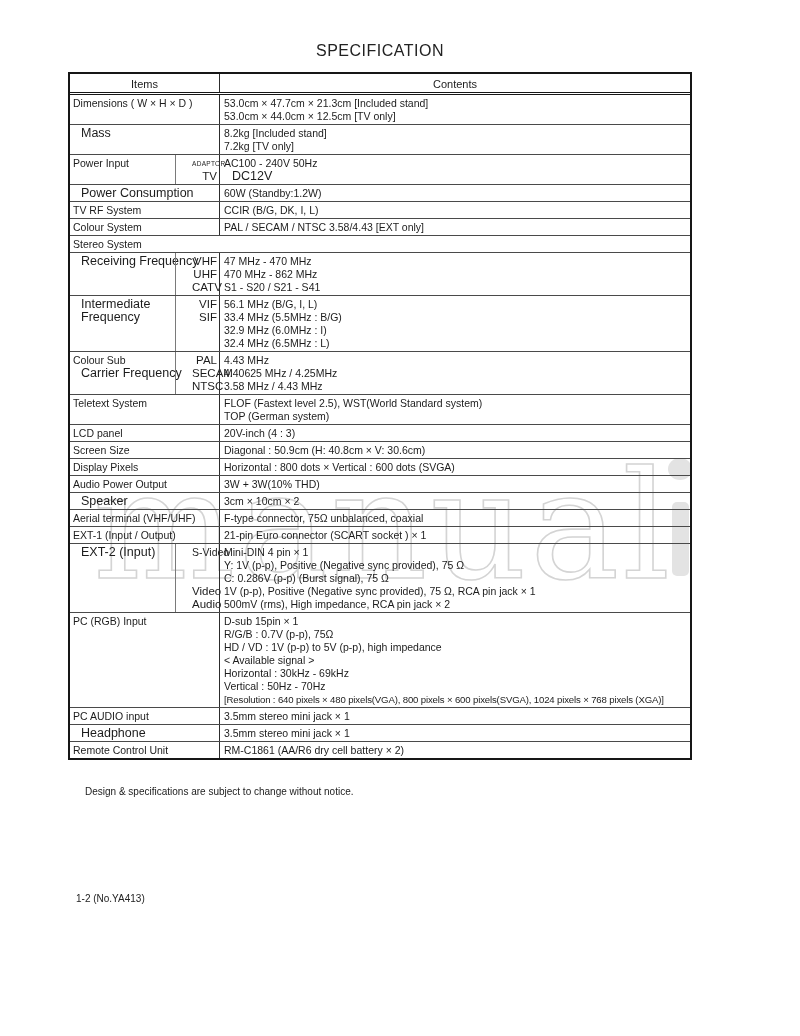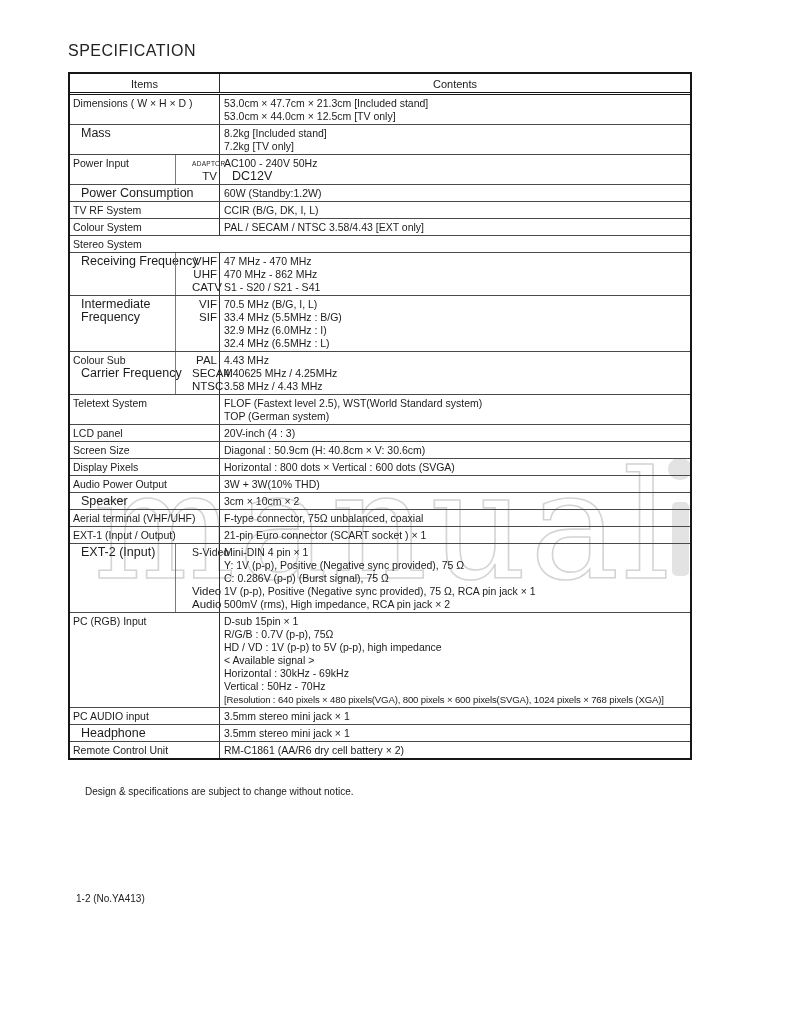--- a/index.html
+++ b/index.html
@@ -1,21 +1,21 @@
 <!DOCTYPE html>
 <html><head>
 <meta charset="utf-8">
 <style>
   html,body{margin:0;padding:0;}
   body{
     width:800px;height:1036px;background:#ffffff;position:relative;
     font-family:"Liberation Sans",sans-serif;color:#1c1c1c;overflow:hidden;
   }
   .page-title{
-    position:absolute;top:42px;left:68px;width:624px;
+    position:absolute;top:42px;left:68px;width:624px;text-align:center;
     font-size:16px;letter-spacing:.5px;color:#222;z-index:3;
   }
   .watermark{position:absolute;left:0;top:0;z-index:1;pointer-events:none;}
   .spec-table{
     position:absolute;top:72px;left:68px;width:624px;box-sizing:border-box;
     border:2px solid #161616;z-index:2;background:transparent;
   }
   .thead{display:flex;border-bottom:3px double #161616;}
   .th{font-size:11px;text-align:center;padding:4px 0 1px;line-height:13px;}
   .th.items{width:149px;box-sizing:border-box;}
@@ -155,21 +155,21 @@
           <div class="item-main">
             <div class="ln item-ln lg">Intermediate</div>
             <div class="ln item-ln lg">Frequency</div>
           </div>
           <div class="item-subs">
             <div class="ln sub slg">VIF</div>
             <div class="ln sub slg">SIF</div>
           </div>
         </div>
         <div class="cell-content">
-          <div class="ln cnt">70.5 MHz (B/G, I, L)</div>
+          <div class="ln cnt">56.1 MHz (B/G, I, L)</div>
           <div class="ln cnt">33.4 MHz (5.5MHz : B/G)</div>
           <div class="ln cnt">32.9 MHz (6.0MHz : I)</div>
           <div class="ln cnt">32.4 MHz (6.5MHz : L)</div>
         </div>
       </div>
       <div class="row">
         <div class="cell-item">
           <div class="item-main">
             <div class="ln item-ln">Colour Sub</div>
             <div class="ln item-ln lg">Carrier Frequency</div>

